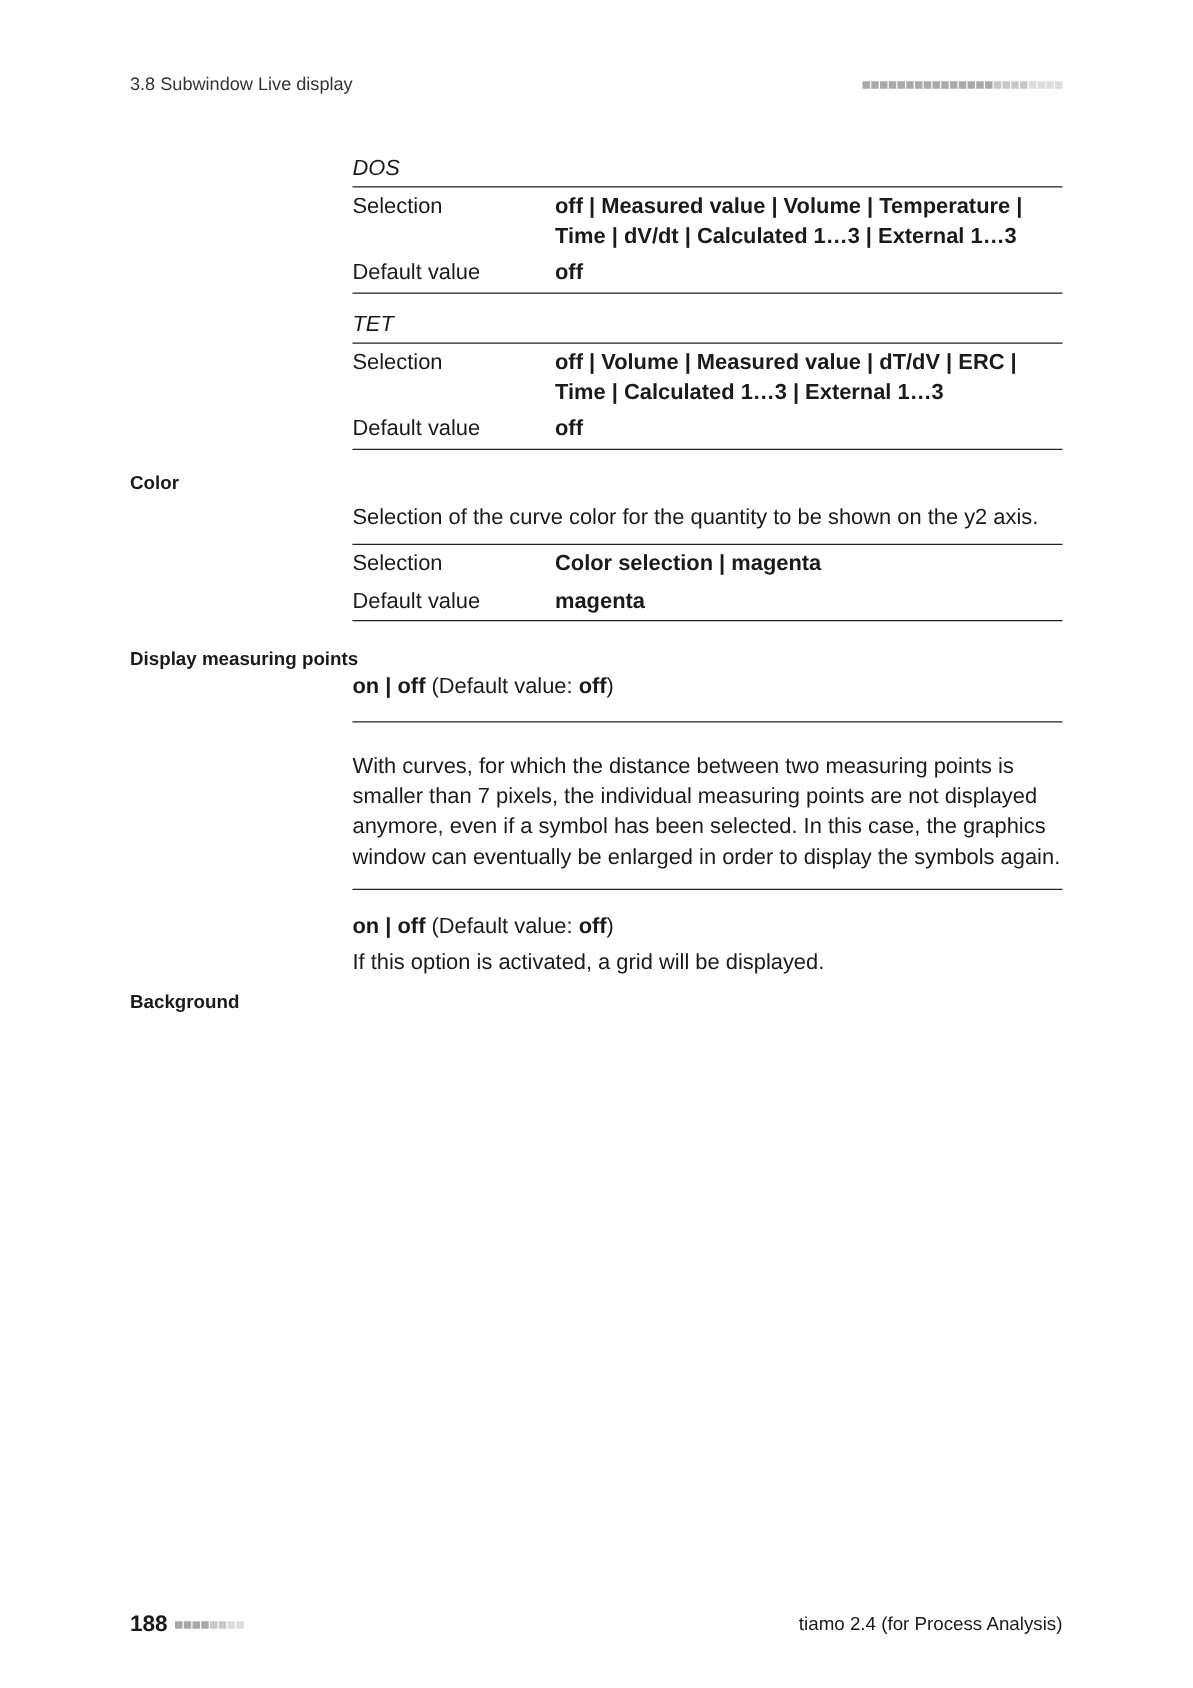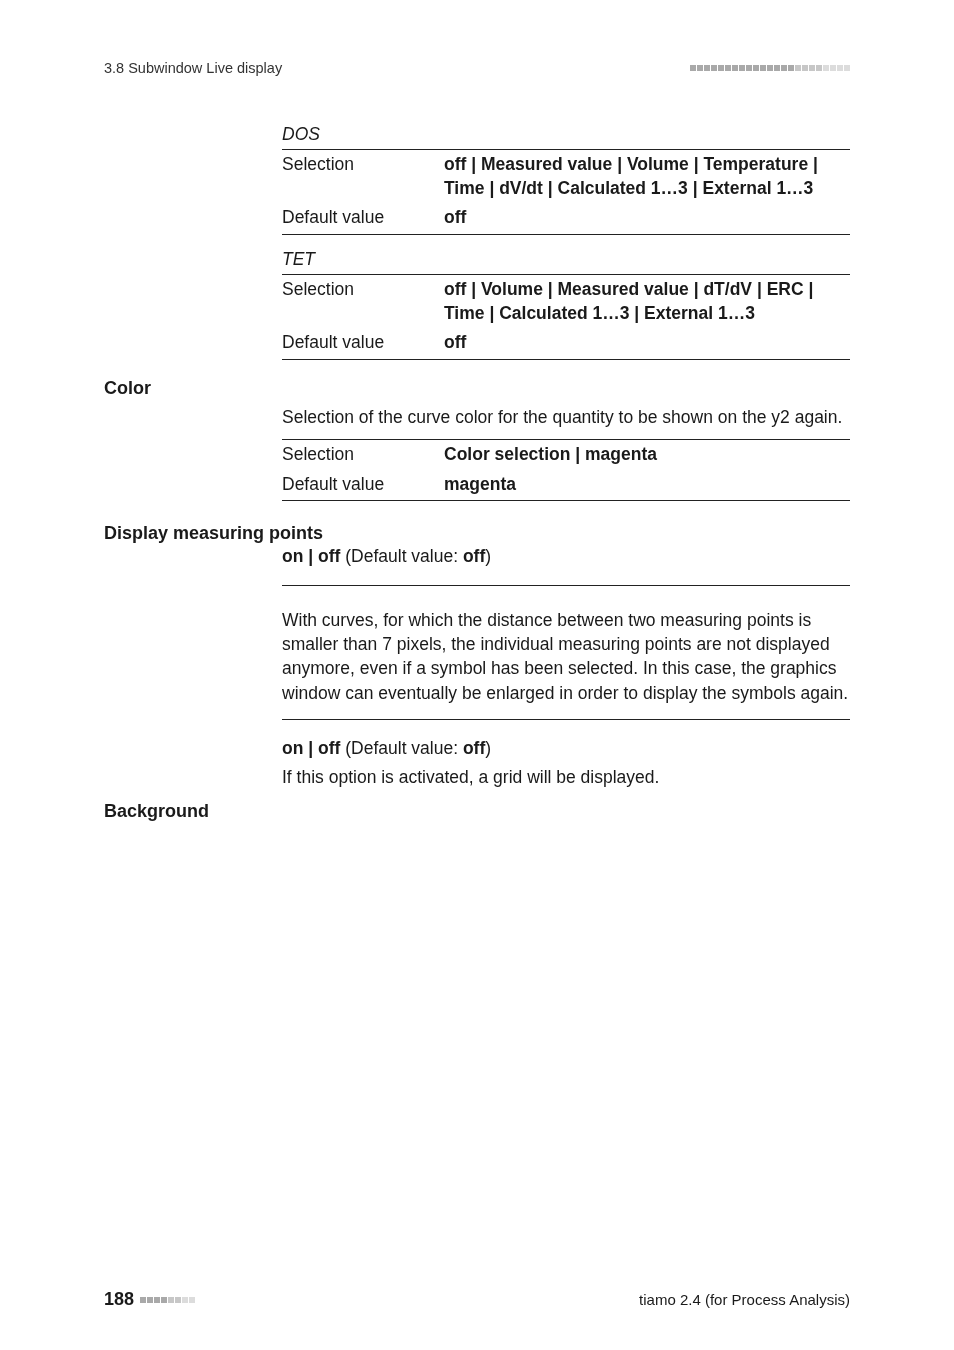--- a/index.html
+++ b/index.html
@@ -43,21 +43,21 @@
   .sq.lg  { background: #c7c7c7; }
   .sq.xl  { background: #dcdcdc; }
   .content {
     position: relative;
   }
   .indent {
     margin-left: 178px;
   }
   .section-label {
     font-weight: 700;
-    font-size: 18px;
+    font-size: 15px;
     margin: 18px 0 2px 0;
   }
   .tbl {
     width: 100%;
     border-collapse: collapse;
     margin-top: 2px;
   }
   .tbl.topbar { border-top: 1px solid #222; }
   .tbl td {
     vertical-align: top;
@@ -197,21 +197,21 @@
       <tr class="rule">
         <td class="key">Default value</td>
         <td class="val"><span class="bold">off</span></td>
       </tr>
     </tbody>
         </table>
   </div>
 
   <div class="section-label">Color</div>
   <div class="indent">
-    <div class="para">Selection of the curve color for the quantity to be shown on the y2 again.</div>
+    <div class="para">Selection of the curve color for the quantity to be shown on the y2 axis.</div>
     <table class="tbl topbar">
       <tbody>
             <tr>
         <td class="key">Selection</td>
         <td class="val"><span class="bold">Color selection | magenta</span></td>
       </tr>
       <tr class="rule">
         <td class="key">Default value</td>
         <td class="val"><span class="bold">magenta</span></td>
       </tr>

